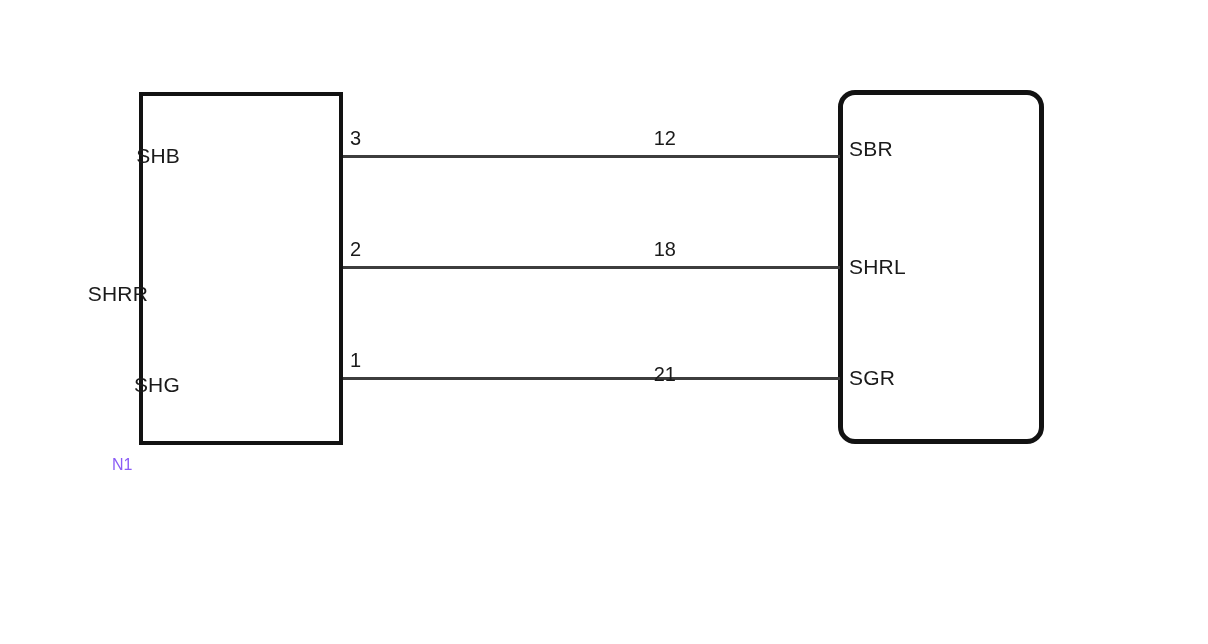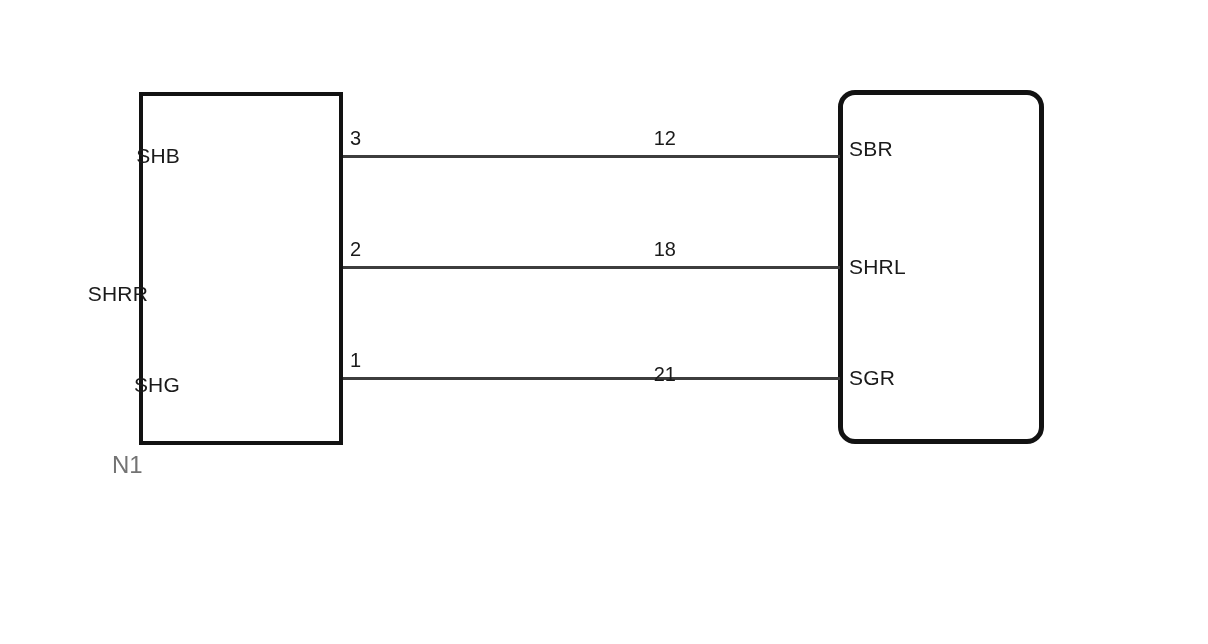--- a/index.html
+++ b/index.html
@@ -76,24 +76,24 @@
     line-height: 20px;
     white-space: nowrap;
     color: #1a1a1a;
   }
   .pin-left  { text-align: left; }
   .pin-right { text-align: right; }
 
   
   .caption {
     position: absolute;
-    font-size: 24px;
+    font-size: 16px;
     line-height: 26px;
     white-space: nowrap;
-    color: #737373;
+    color: #8b5cf6;
   }
   .caption .code { display: block; }
   .caption .name { display: block; }
 </style>
 </head>
 <body>
 
 <div id="canvas">
 
   <div class="box box-left"></div>

